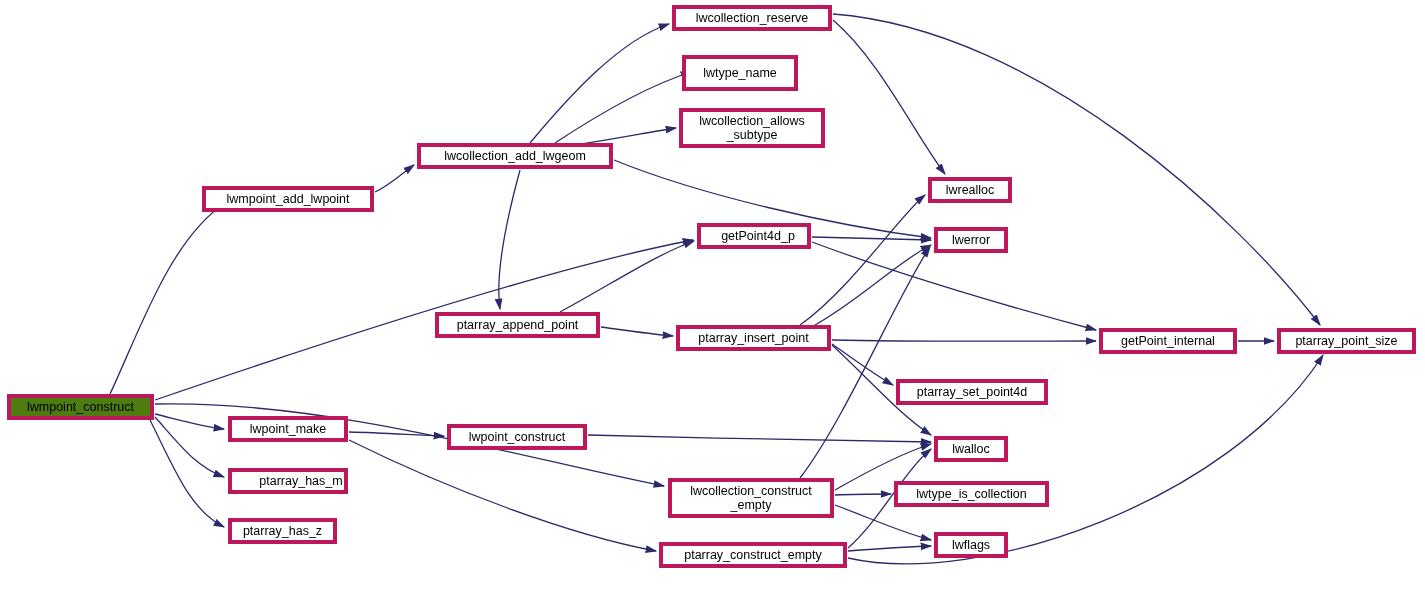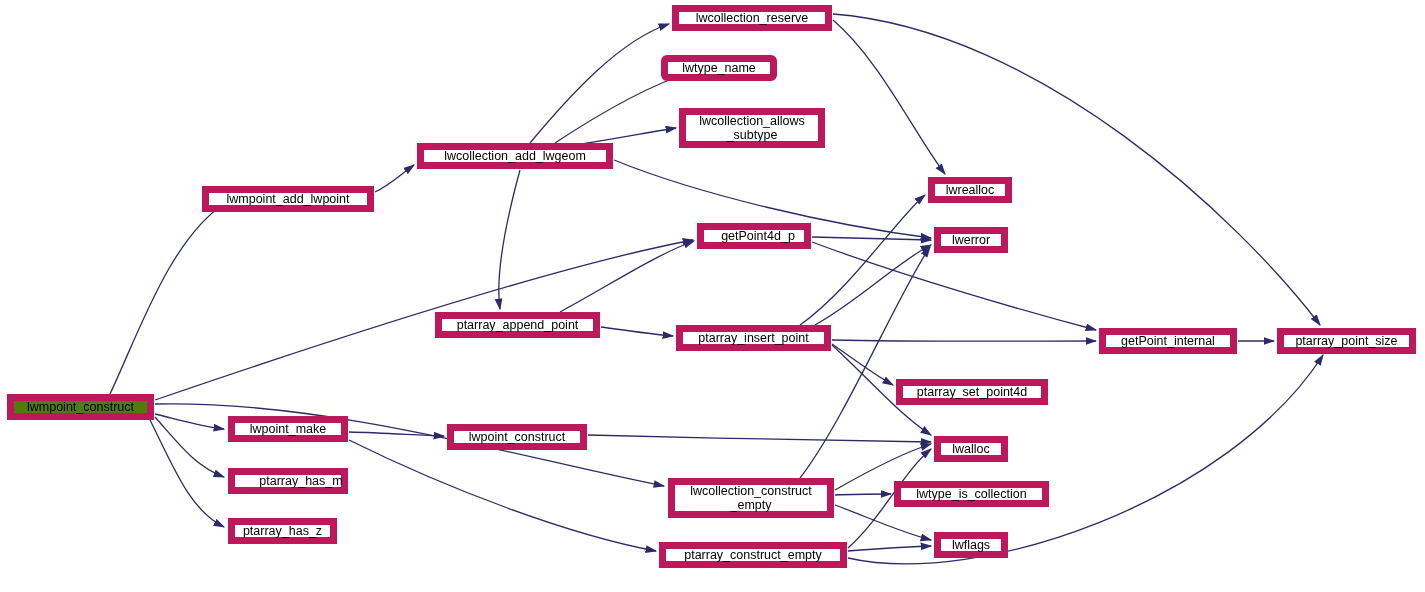--- a/index.html
+++ b/index.html
@@ -19,21 +19,21 @@
     position: absolute;
     left: 0;
     top: 0;
     width: 1425px;
     height: 592px;
     pointer-events: none;
   }
   .node {
     position: absolute;
     box-sizing: border-box;
-    border: 7px solid #be185d;
+    border: 4px solid #be185d;
     background: #ffffff;
     color: #000000;
     font-size: 12.5px;
     line-height: 1.15;
     display: flex;
     align-items: center;
     justify-content: center;
     text-align: center;
     white-space: pre-line;
     padding: 0 4px;
@@ -126,21 +126,21 @@
 
   <div class="node current" style="left:7px;top:394px;width:147px;height:26px;">lwmpoint_construct</div>
   <div class="node" style="left:202px;top:186px;width:172px;height:26px;">lwmpoint_add_lwpoint</div>
   <div class="node" style="left:228px;top:416px;width:120px;height:26px;">lwpoint_make</div>
   <div class="node" style="left:228px;top:468px;width:120px;height:26px;padding-left:30px;">ptarray_has_m</div>
   <div class="node" style="left:228px;top:518px;width:109px;height:26px;">ptarray_has_z</div>
   <div class="node" style="left:417px;top:143px;width:196px;height:26px;">lwcollection_add_lwgeom</div>
   <div class="node" style="left:435px;top:312px;width:165px;height:26px;">ptarray_append_point</div>
   <div class="node" style="left:447px;top:424px;width:140px;height:26px;">lwpoint_construct</div>
   <div class="node" style="left:672px;top:5px;width:160px;height:26px;">lwcollection_reserve</div>
-  <div class="node" style="left:661px;top:55px;width:116px;height:26px;border-radius:6px;">lwtype_name</div>
+  <div class="node" style="left:682px;top:55px;width:116px;height:36px;">lwtype_name</div>
   <div class="node" style="left:679px;top:108px;width:146px;height:40px;">lwcollection_allows
 _subtype</div>
   <div class="node" style="left:697px;top:223px;width:114px;height:26px;padding-left:12px;">getPoint4d_p</div>
   <div class="node" style="left:676px;top:325px;width:155px;height:26px;">ptarray_insert_point</div>
   <div class="node" style="left:668px;top:478px;width:166px;height:40px;">lwcollection_construct
 _empty</div>
   <div class="node" style="left:659px;top:542px;width:188px;height:26px;">ptarray_construct_empty</div>
   <div class="node" style="left:928px;top:177px;width:84px;height:26px;">lwrealloc</div>
   <div class="node" style="left:934px;top:227px;width:74px;height:26px;">lwerror</div>
   <div class="node" style="left:896px;top:379px;width:152px;height:26px;">ptarray_set_point4d</div>

